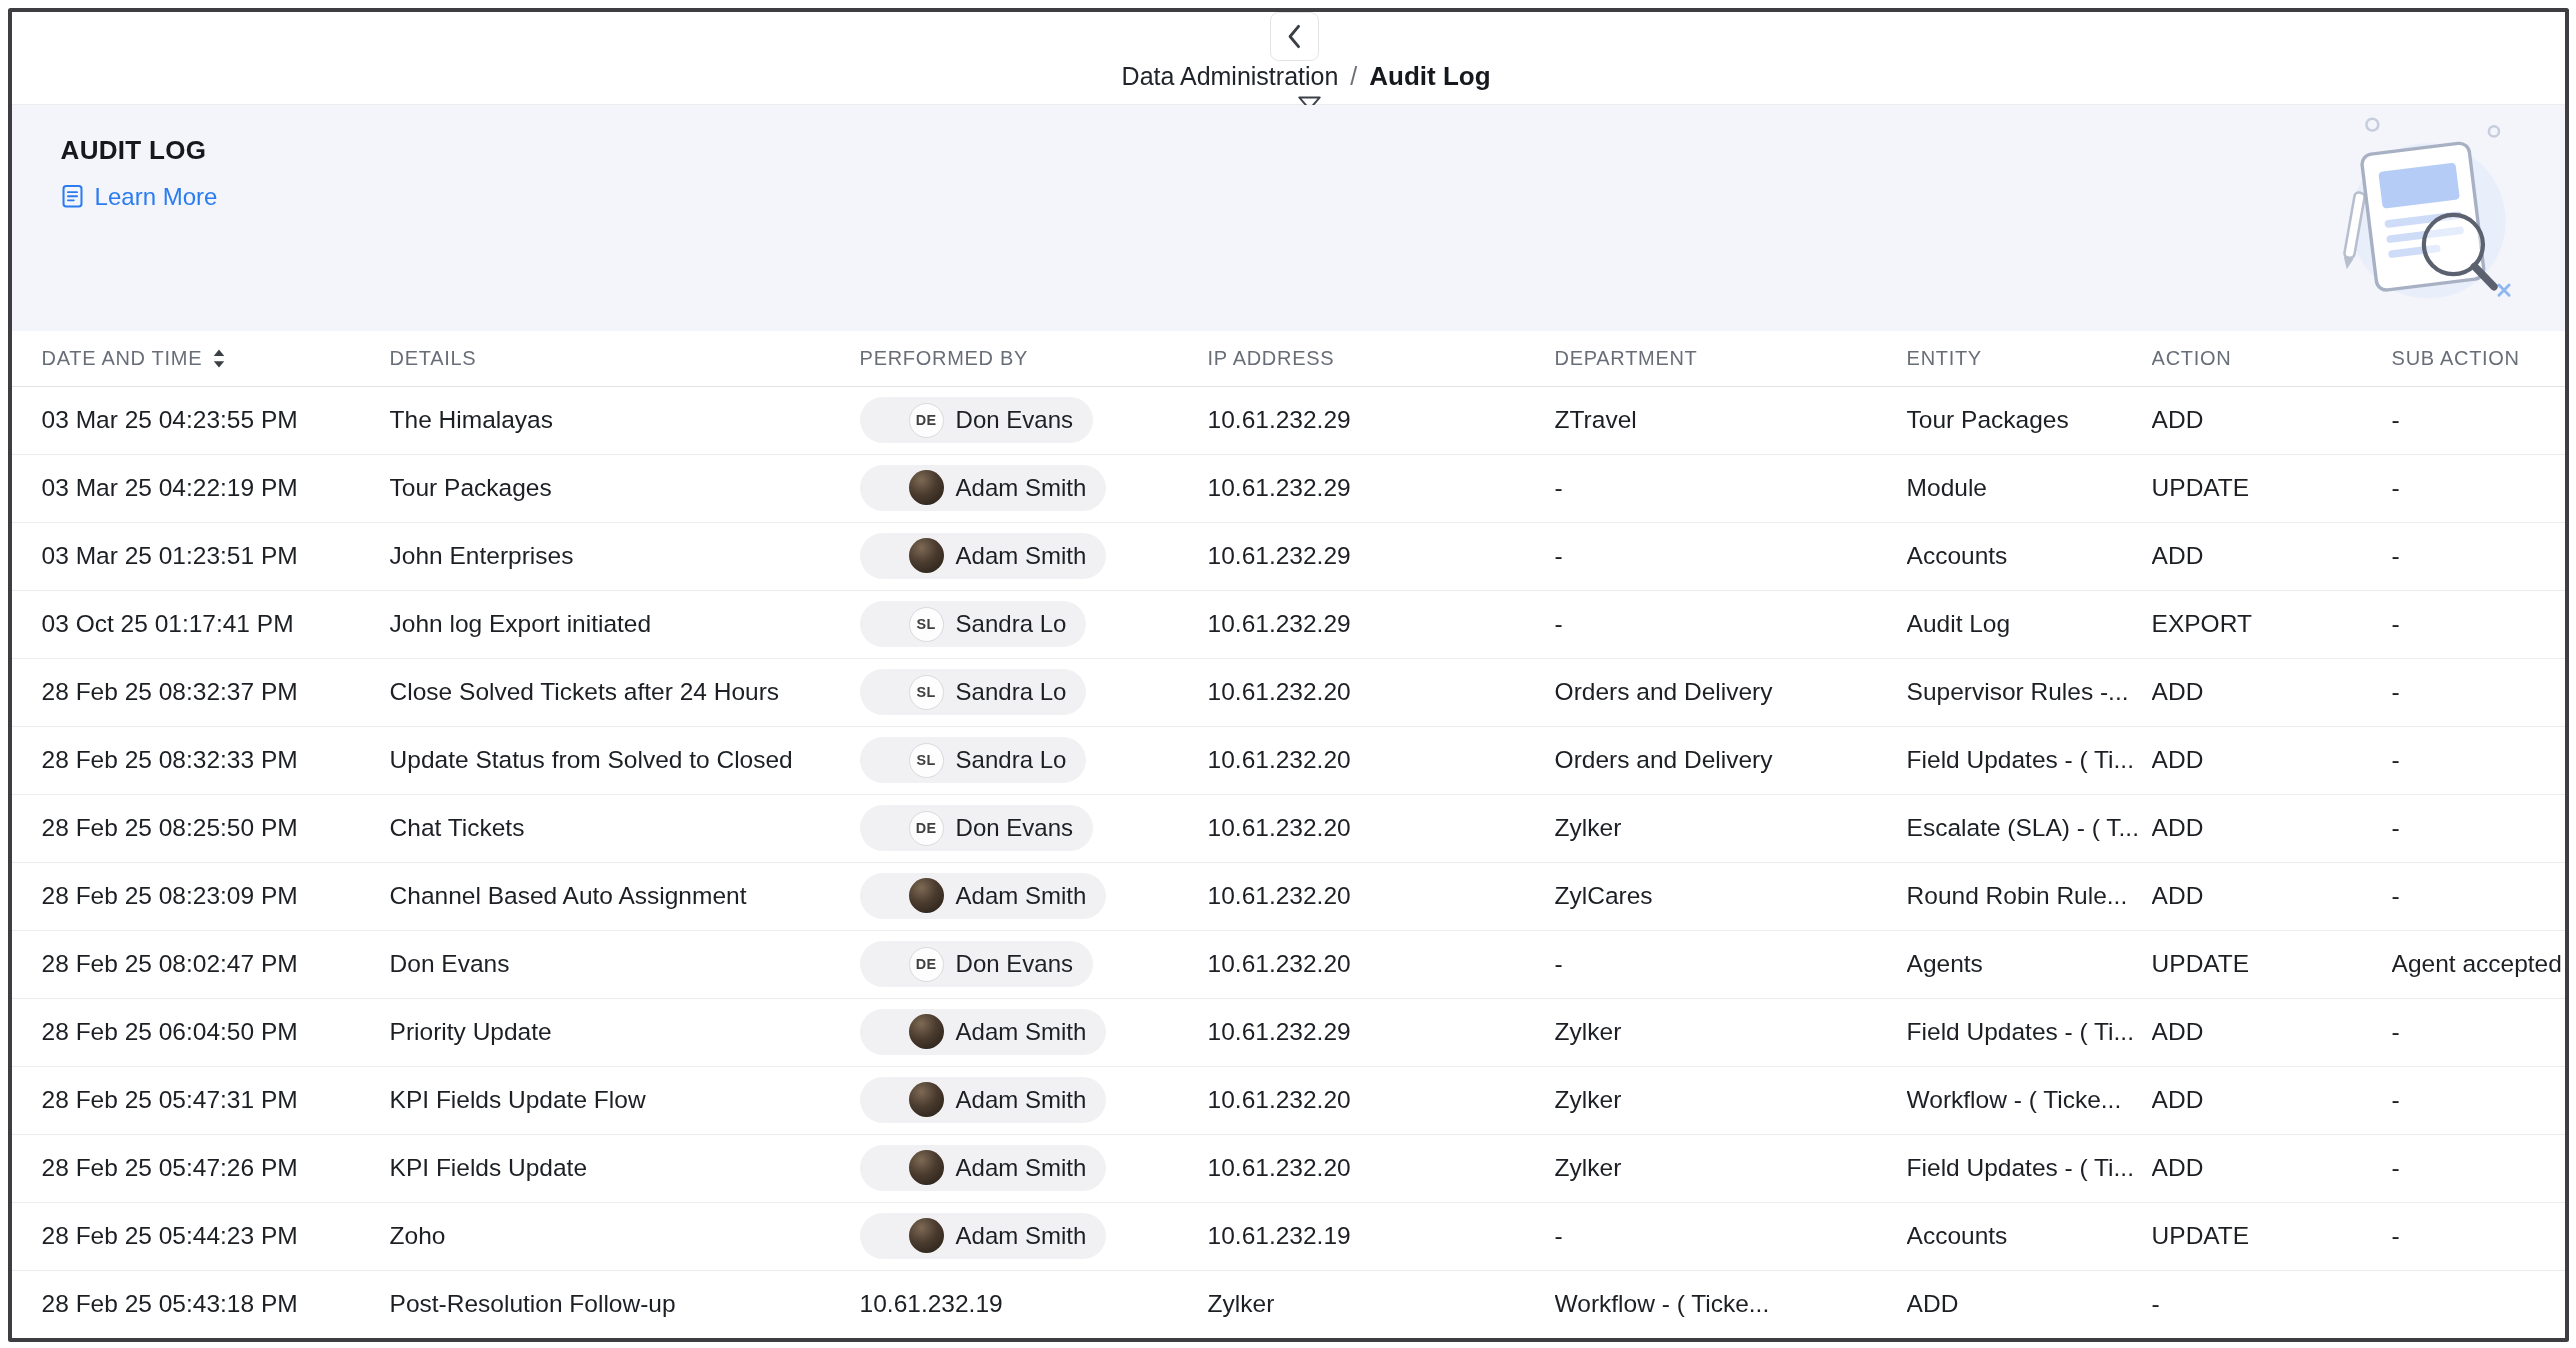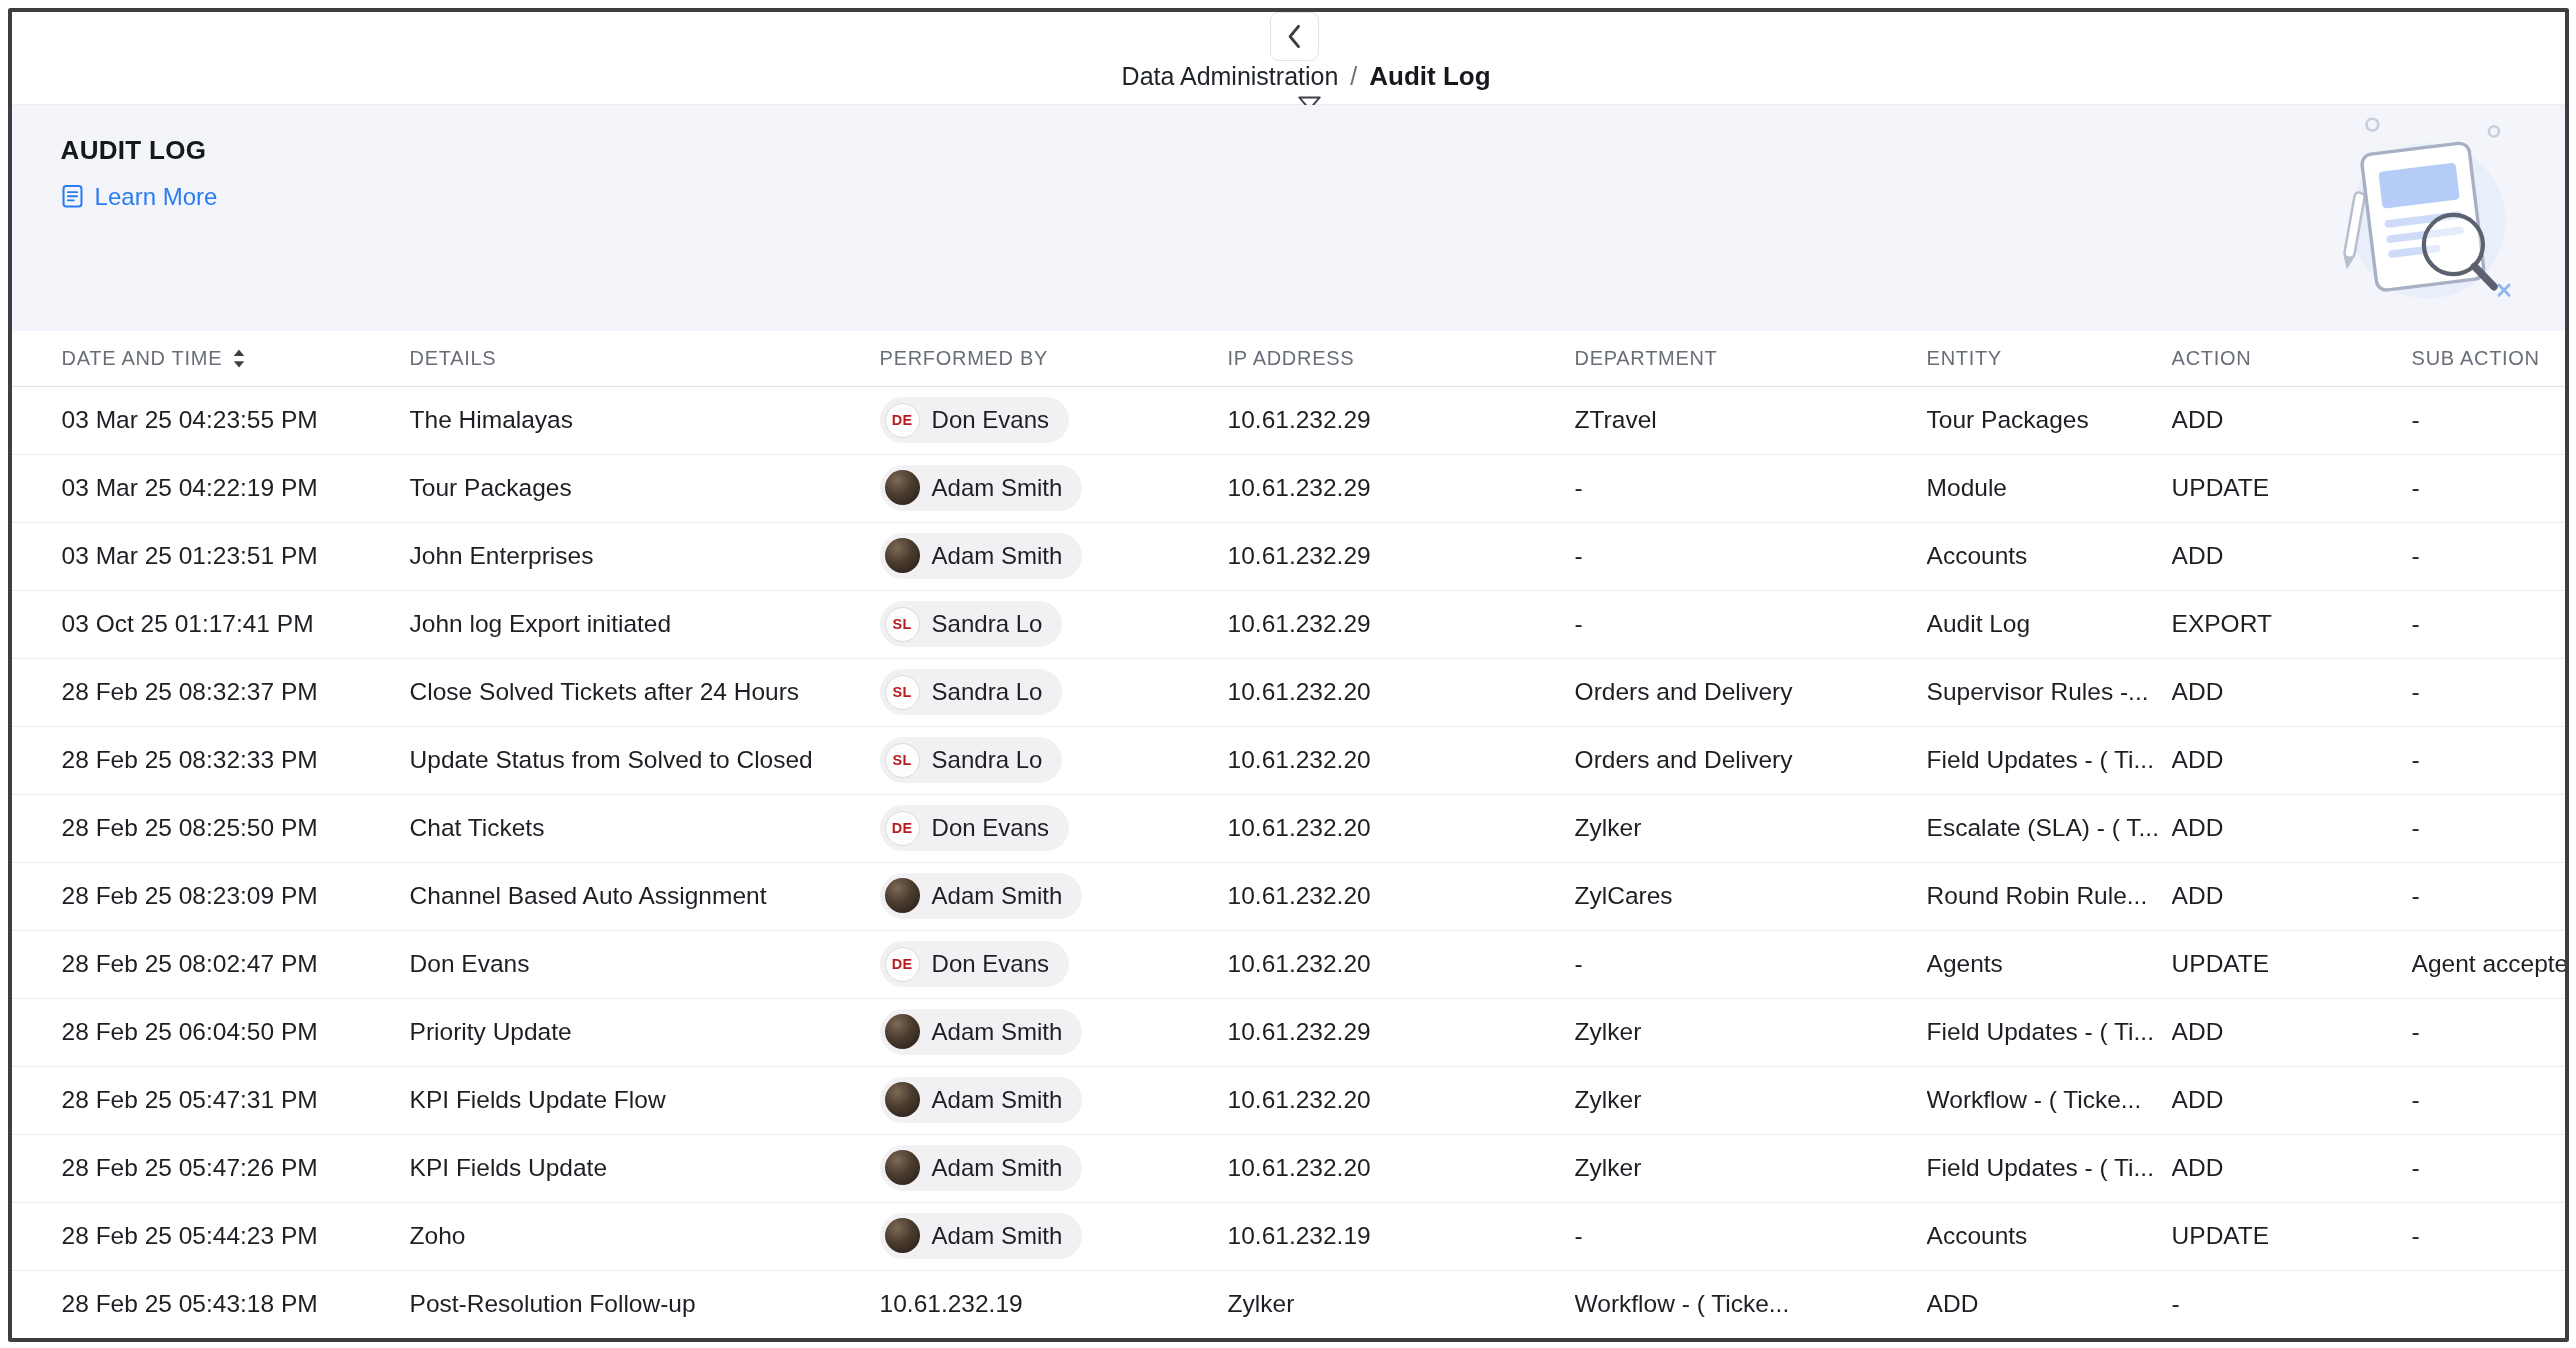--- a/index.html
+++ b/index.html
@@ -26,29 +26,29 @@
   .hero-title { font-size:26px; font-weight:700; color:#15181d; letter-spacing:0.3px; }
   .hero-desc { margin-top:15px; font-size:24px; line-height:35px; color:#2c3038; max-width:1872px; }
   .learn-more { margin-top:17px; display:inline-flex; align-items:center; gap:11px; color:var(--link-blue, #2a7cf0); font-size:24px; cursor:pointer; }
   .illustration { position:absolute; right:39px; top:6.8px; }
 
   
   .thead, .row {
     display:grid;
     grid-template-columns: 348px 470px 348px 347px 352px 245px 240px 1fr;
     align-items:center;
-    padding-left:50px;
+    padding-left:30px;
   }
   .thead { height:56px; border-bottom:1.7px solid #e2e2e4; color:#686e78; font-size:20px; letter-spacing:0.7px; }
   .th { display:flex; align-items:center; gap:8.5px; white-space:nowrap; overflow:hidden; padding-right:17px; }
   .row { height:68px; border-bottom:0.8px solid #ececee; font-size:24.5px; color:#1c1f24; }
   .cell { white-space:nowrap; overflow:hidden; padding-right:20px; }
 
   .chip { display:inline-flex; align-items:center; height:46px; background:#f1f1f3; border-radius:24px; padding:0 20px 0 5px; gap:12px; cursor:pointer; max-width:100%; }
-  .avatar { width:35px; height:35px; border-radius:50%; background:#fdfdfd; border:0.8px solid #d9dade; color:#b91c1c; font-size:14.4px; font-weight:700; letter-spacing:0.4px; display:flex; align-items:center; justify-content:center; flex:none; }
+  .avatar { width:35px; height:35px; border-radius:50%; background:#fdfdfd; border:0.8px solid #d9dade; color:#404040; font-size:14.4px; font-weight:700; letter-spacing:0.4px; display:flex; align-items:center; justify-content:center; flex:none;margin-left:44px; }
   .avatar.photo { background: radial-gradient(circle at 35% 28%, #7d6a55 0%, #4a3b2e 45%, #2a211a 90%); border:none; }
   .chip .name { font-size:24px; color:#1c1f24; white-space:nowrap; }
 </style>
 </head>
 <body>
 
 <div class="window">
 
   <div class="topbar">
     <div class="back-btn">

